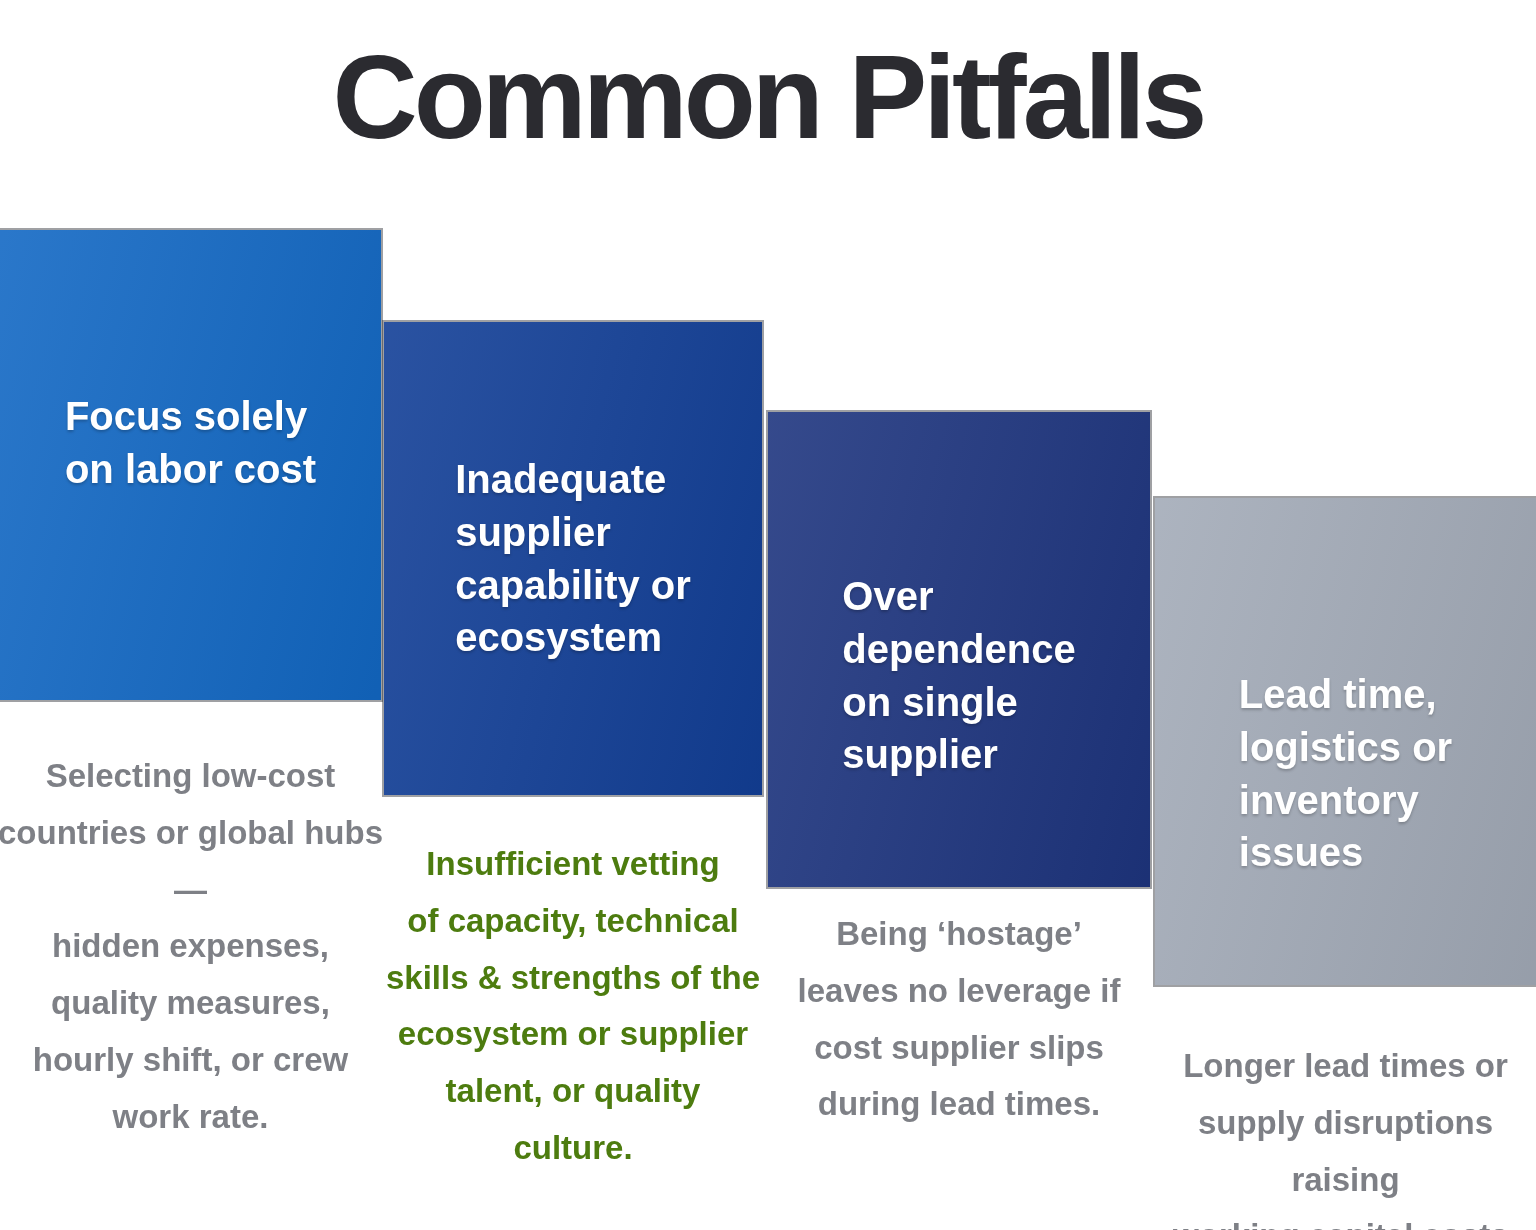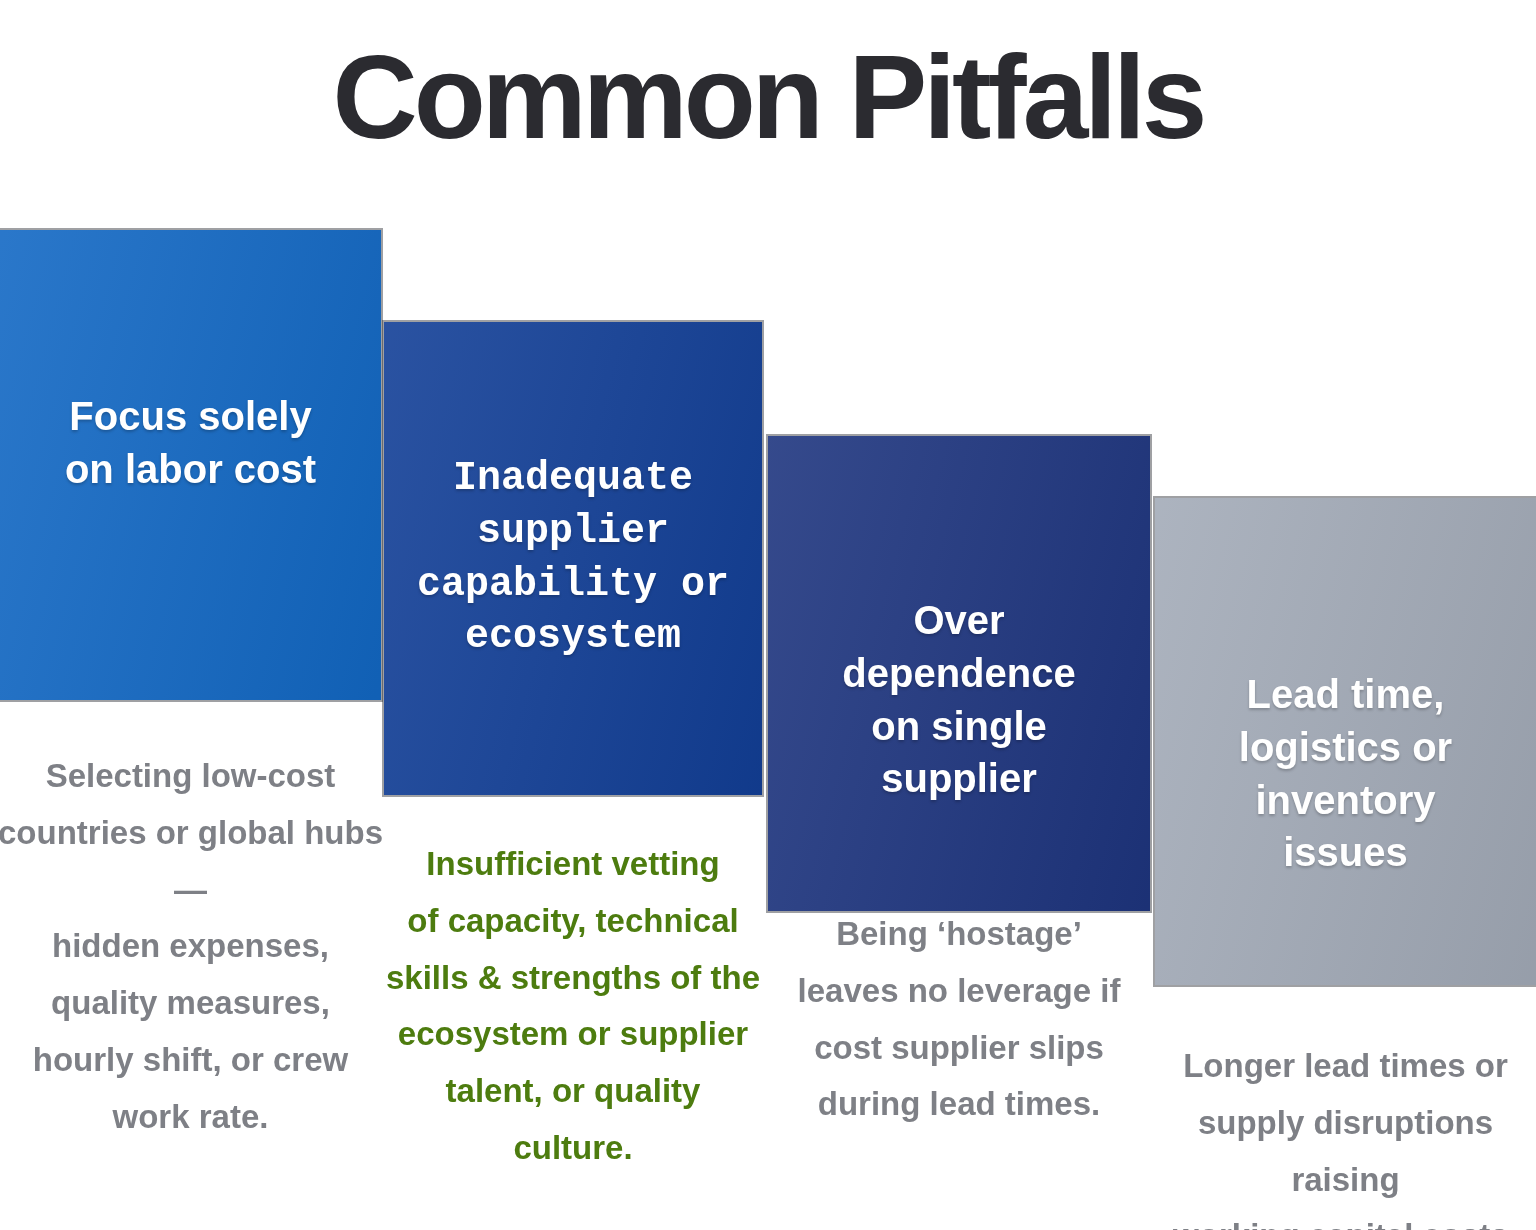--- a/index.html
+++ b/index.html
@@ -26,26 +26,25 @@
   .col4 { left:1155px; width:381px; }
 
   .box {
     position:absolute; left:0; right:0;
     display:flex; align-items:center; justify-content:center;
     background-image:linear-gradient(105deg, rgba(255,255,255,0.10), rgba(0,0,0,0.08));
     box-shadow:0 0 0 2px rgba(42,44,50,0.45);
   }
   .col1 .box { top:230px; height:470px; }
   .col2 .box { top:322px; height:473px; }
-  .col3 .box { top:412px; height:475px;margin-top:24px; }
+  .col3 .box { top:412px; height:475px; }
   .col4 .box { top:498px; height:487px; }
 
   .heading {
     white-space:pre-line;
-    text-align:center;
     font-size:40px;
     line-height:1.32;
     font-weight:700;
     text-shadow:0 2px 3px rgba(0,0,0,0.22);
   }
   .col1 .heading { transform:translateY(-22px); }
   .col3 .heading { transform:translateY(26px); }
   .col4 .heading { transform:translateY(32px); }
 
   .desc {
@@ -77,21 +76,21 @@
     <p class="desc" style="color: rgb(126, 128, 134);">Selecting low-cost
 countries or global hubs —
 hidden expenses,
 quality measures,
 hourly shift, or crew
 work rate.</p>
   </section>
 
   <section class="col col2">
     <div class="box" style="background-color: rgb(18, 63, 151);">
-      <div class="heading" style="color: rgb(255, 255, 255); font-family: Liberation Mono, monospace;">Inadequate
+      <div class="heading" style="color: rgb(255, 255, 255);">Inadequate
 supplier
 capability or
 ecosystem</div>
     </div>
     <p class="desc" style="color: #4d7c0f;">Insufficient vetting
 of capacity, technical
 skills &amp; strengths of the
 ecosystem or supplier
 talent, or quality
 culture.</p>

